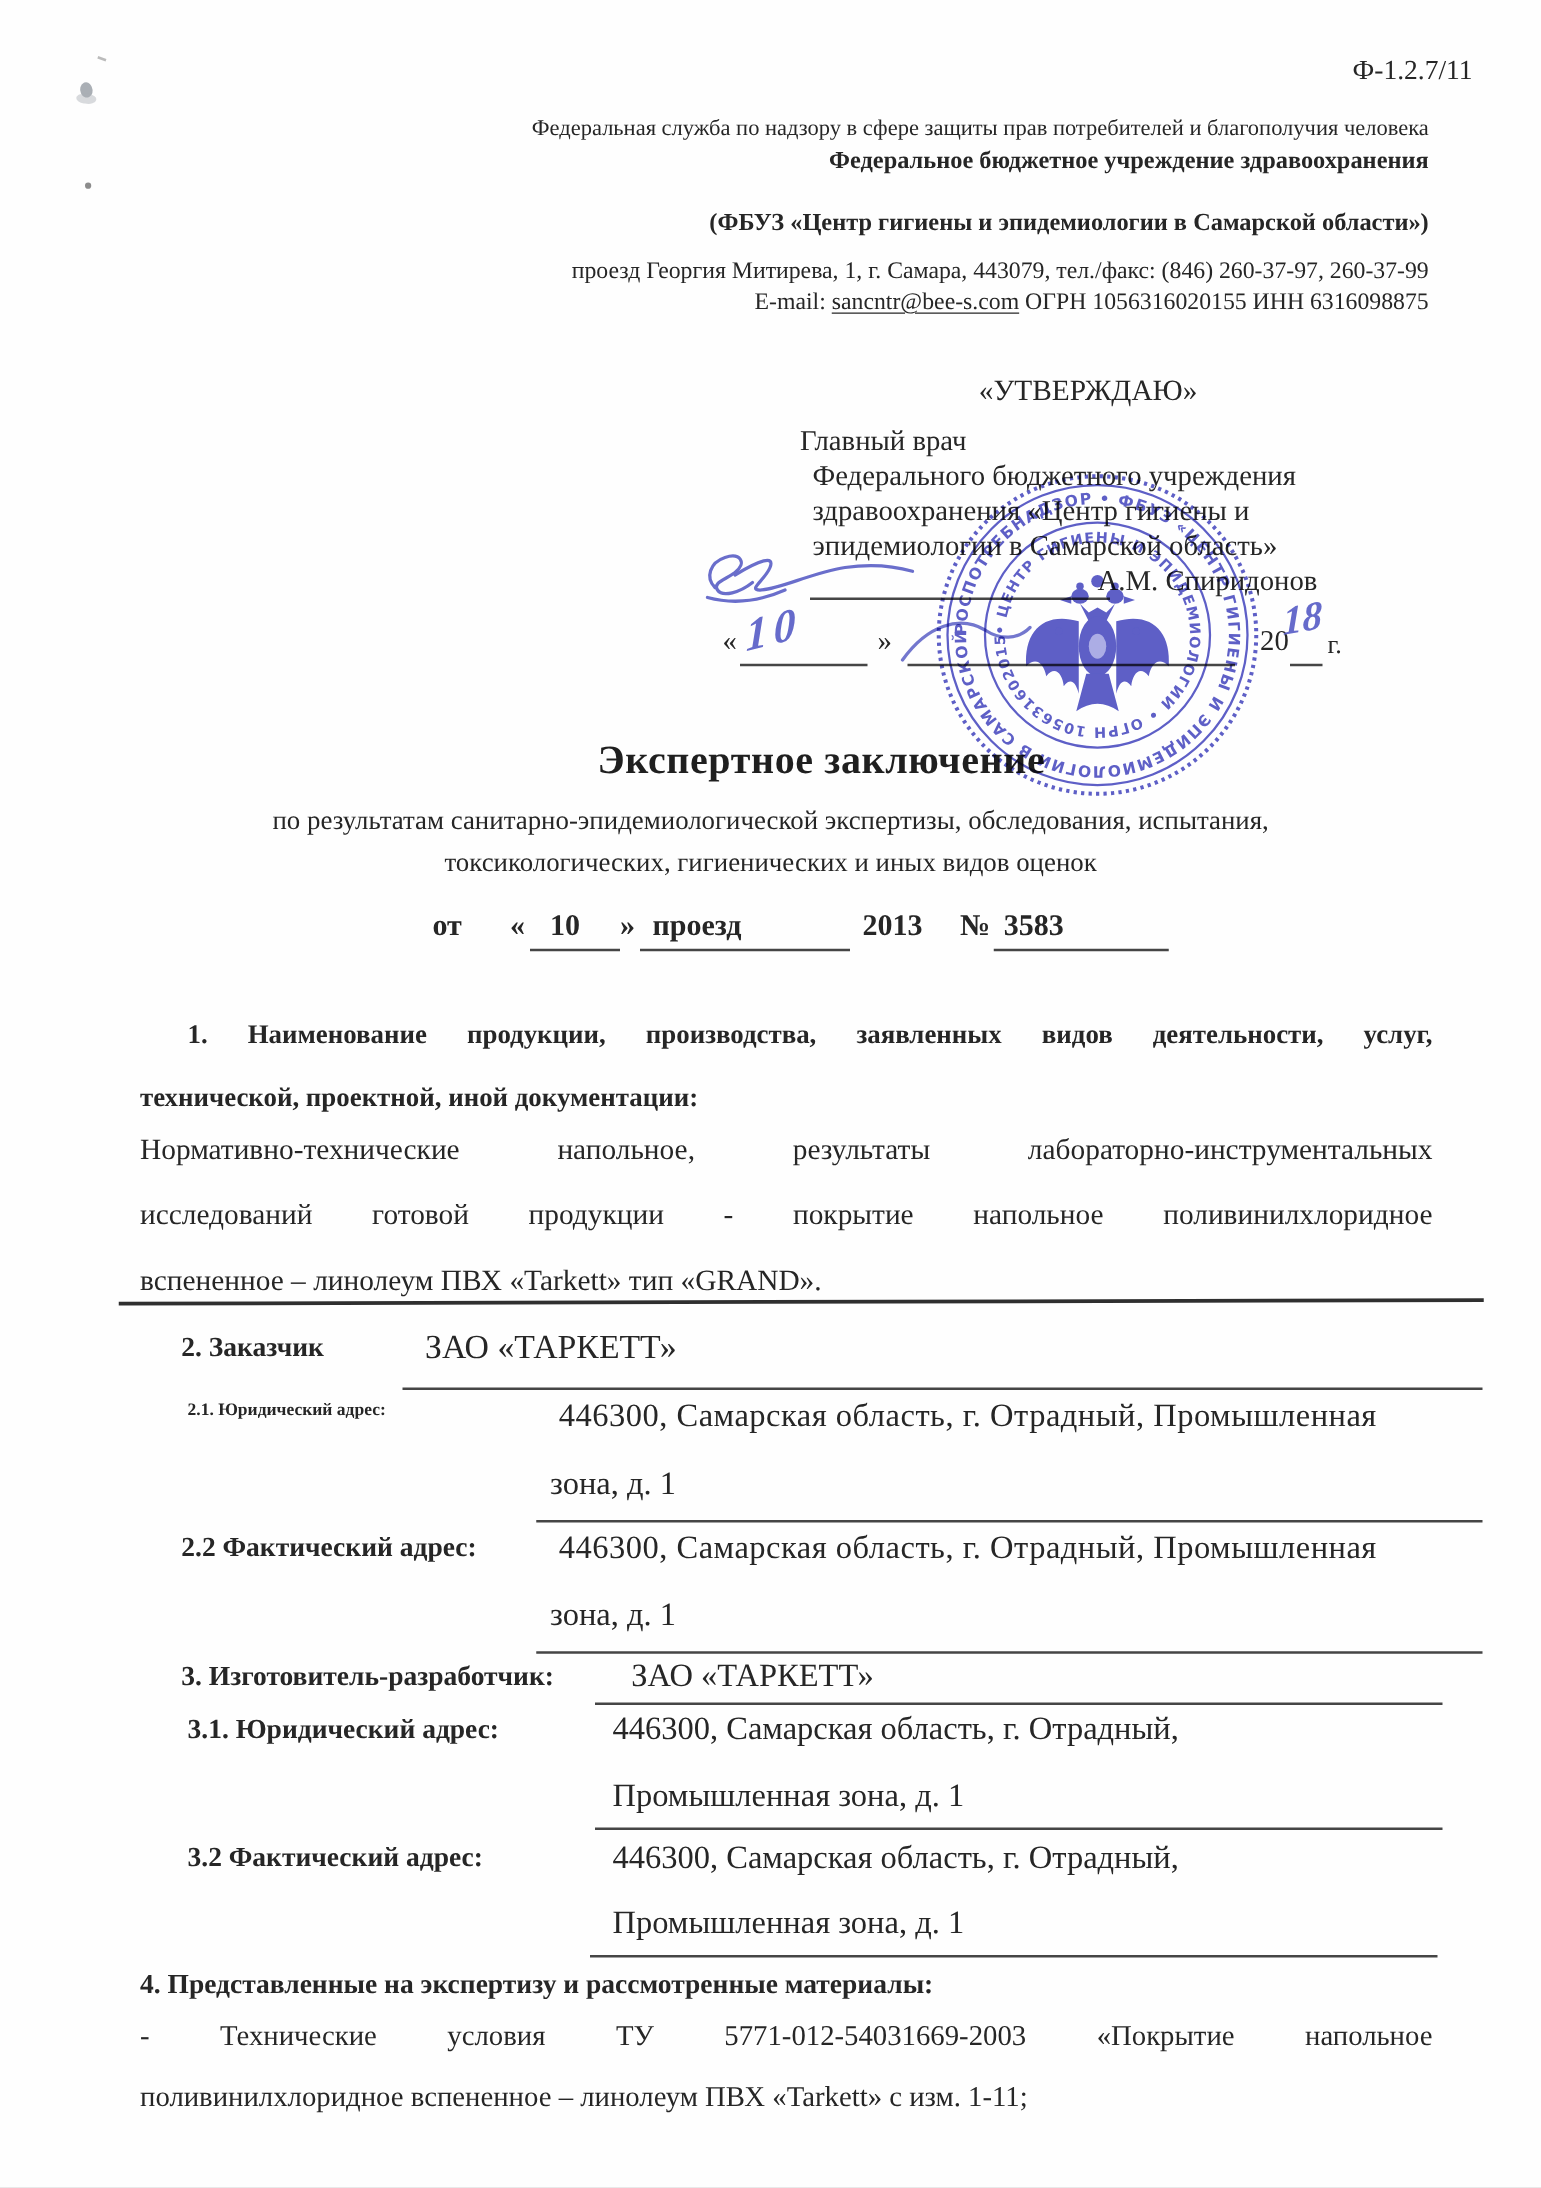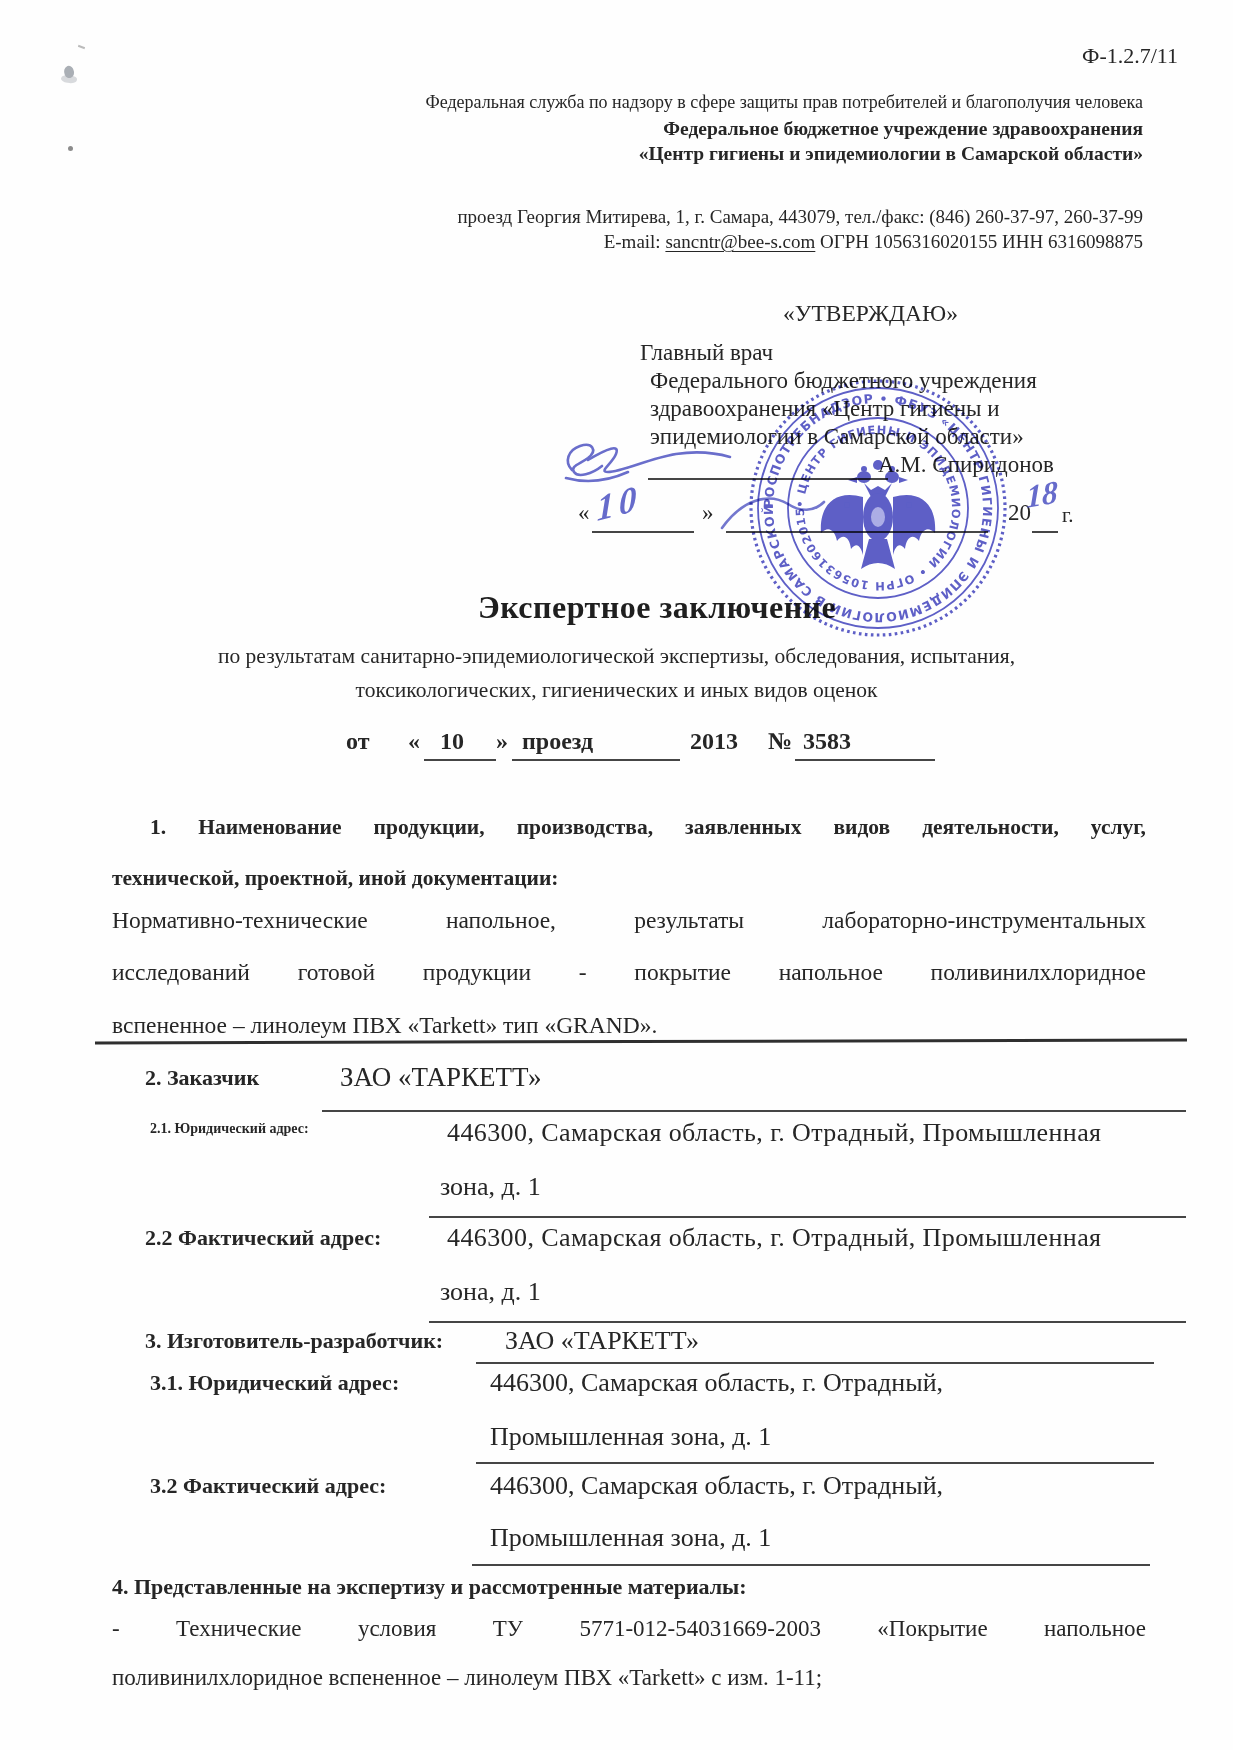--- a/index.html
+++ b/index.html
@@ -33,33 +33,33 @@
     <i style="left:4px;top:2px;width:10px;height:12px;transform:rotate(-25deg);opacity:.75;"></i>
     <i style="left:1px;top:11px;width:16px;height:8px;transform:rotate(10deg);opacity:.45;background:#aab0b6;"></i>
   </div>
   <div class="dot" style="left:68px;top:146px;"></div>
   <div class="tick" style="left:78px;top:46px;"></div>
 
   <div class="abs" style="left:1082px;top:44px;font-size:22px;">Ф-1.2.7/11</div>
 
   <div class="ctrblk" style="top:92px;font-size:18px;">Федеральная служба по надзору в сфере защиты прав потребителей и благополучия человека</div>
   <div class="ctrblk b" style="top:118px;font-size:19.5px;">Федеральное бюджетное учреждение здравоохранения</div>
-  <div class="ctrblk b" style="top:143px;font-size:19.5px;">«Центр гигиены и эпидемиологии в Самарской области»</div>
+  <div class="ctrblk b" style="top:168px;font-size:19.5px;">(ФБУЗ «Центр гигиены и эпидемиологии в Самарской области»)</div>
   <div class="ctrblk" style="top:206px;font-size:19px;">проезд Георгия Митирева, 1, г. Самара, 443079, тел./факс: (846) 260-37-97, 260-37-99</div>
   <div class="ctrblk" style="top:231px;font-size:19px;">
     <span>E-mail:</span>
     <span class="email-u">sancntr@bee-s.com</span>
     <span>ОГРН 1056316020155 ИНН 6316098875</span>
   </div>
 
   <div class="abs" style="left:783px;top:300px;font-size:23.5px;">«УТВЕРЖДАЮ»</div>
   <div class="abs" style="left:640px;top:340px;font-size:23px;">Главный врач</div>
   <div class="abs" style="left:650px;top:368px;font-size:23px;">Федерального бюджетного учреждения</div>
   <div class="abs" style="left:650px;top:396px;font-size:23px;">здравоохранения «Центр гигиены и</div>
-  <div class="abs" style="left:650px;top:424px;font-size:23px;">эпидемиологии в Самарской области»</div>
+  <div class="abs" style="left:650px;top:424px;font-size:23px;">эпидемиологии в Самарской область»</div>
   <div class="abs" style="left:878px;top:452px;font-size:23px;">А.М. Спиридонов</div>
   <div class="ul" style="left:648px;top:478px;width:240px;"></div>
 
   <div class="abs" style="left:578px;top:500px;font-size:23px;">«</div>
   <div class="ul" style="left:592px;top:531px;width:102px;"></div>
   <div class="abs" style="left:702px;top:500px;font-size:23px;">»</div>
   <div class="ul" style="left:726px;top:531px;width:262px;"></div>
   <div class="abs" style="left:1008px;top:500px;font-size:23px;">20</div>
   <div class="ul" style="left:1032px;top:531px;width:26px;"></div>
   <div class="abs" style="left:1062px;top:504px;font-size:21px;">г.</div>

